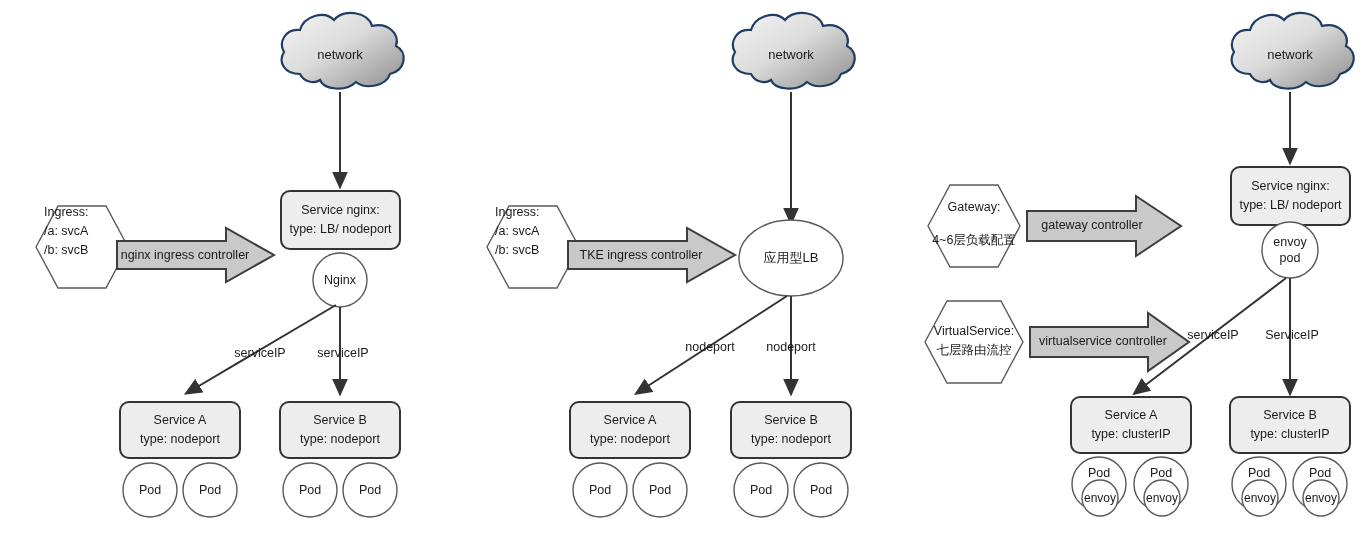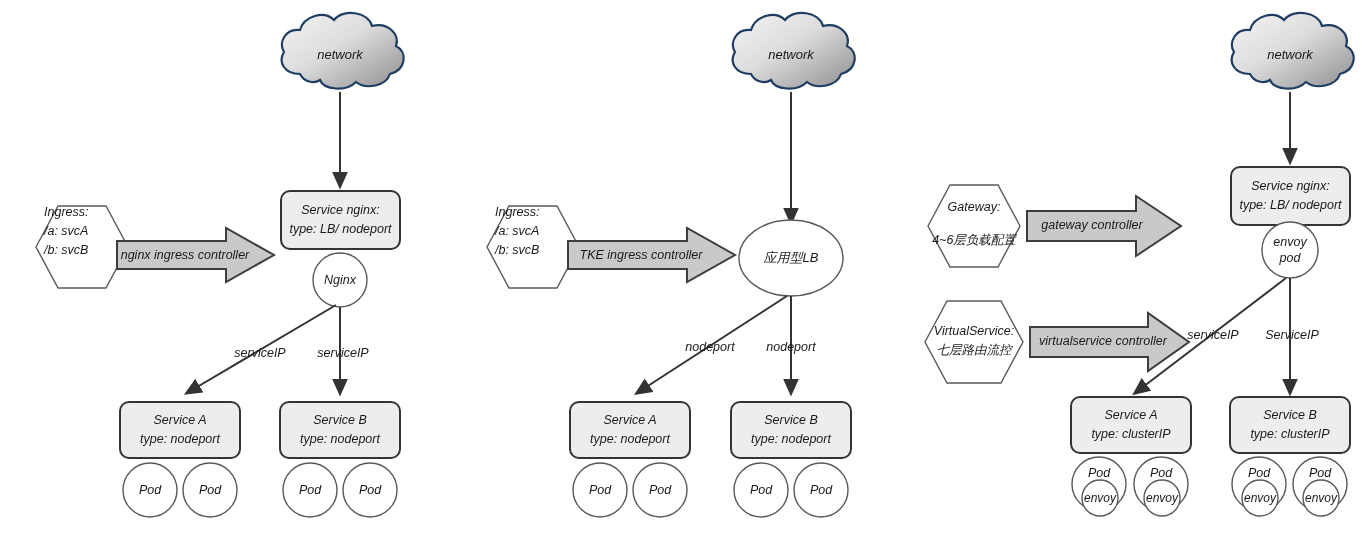--- a/index.html
+++ b/index.html
@@ -11,21 +11,20 @@
   body {
     width: 1370px;
     height: 540px;
     overflow: hidden;
     font-family: "Liberation Sans", "DejaVu Sans", sans-serif;
   }
   #diagram-root {
     position: relative;
     width: 1370px;
     height: 540px;
-    font-style: italic;
   }
   svg#scene {
     display: block;
     width: 1370px;
     height: 540px;
   }
   .node-text {
     font-family: "Liberation Sans", "DejaVu Sans", sans-serif;
     fill: #1a1a1a;
     text-anchor: middle;

